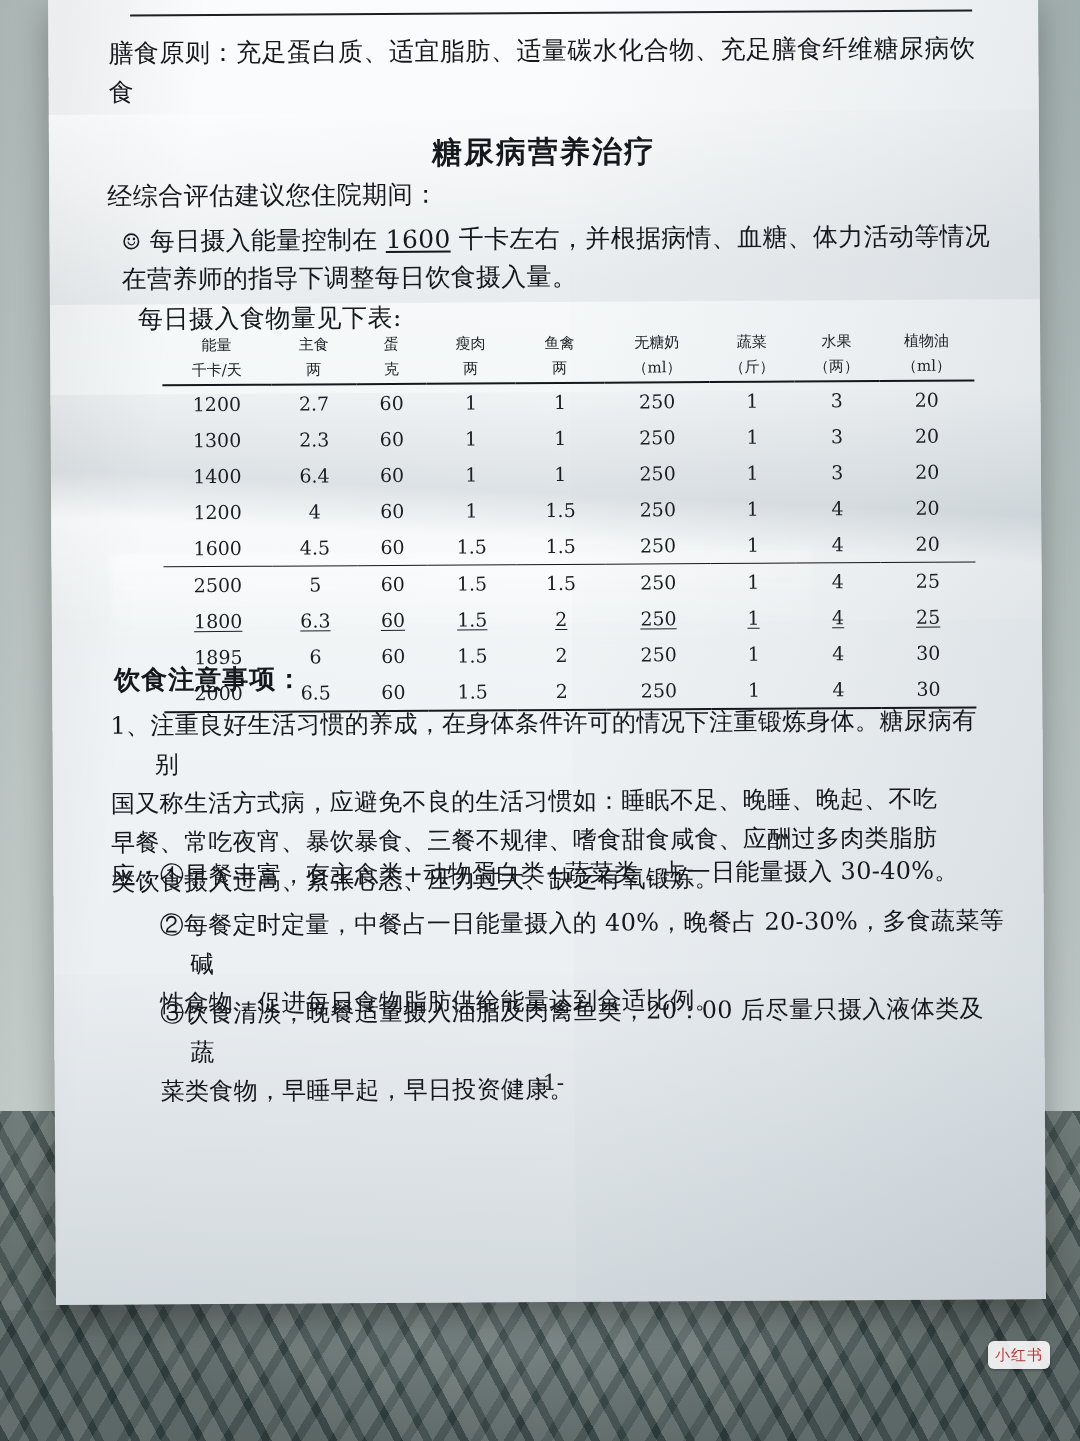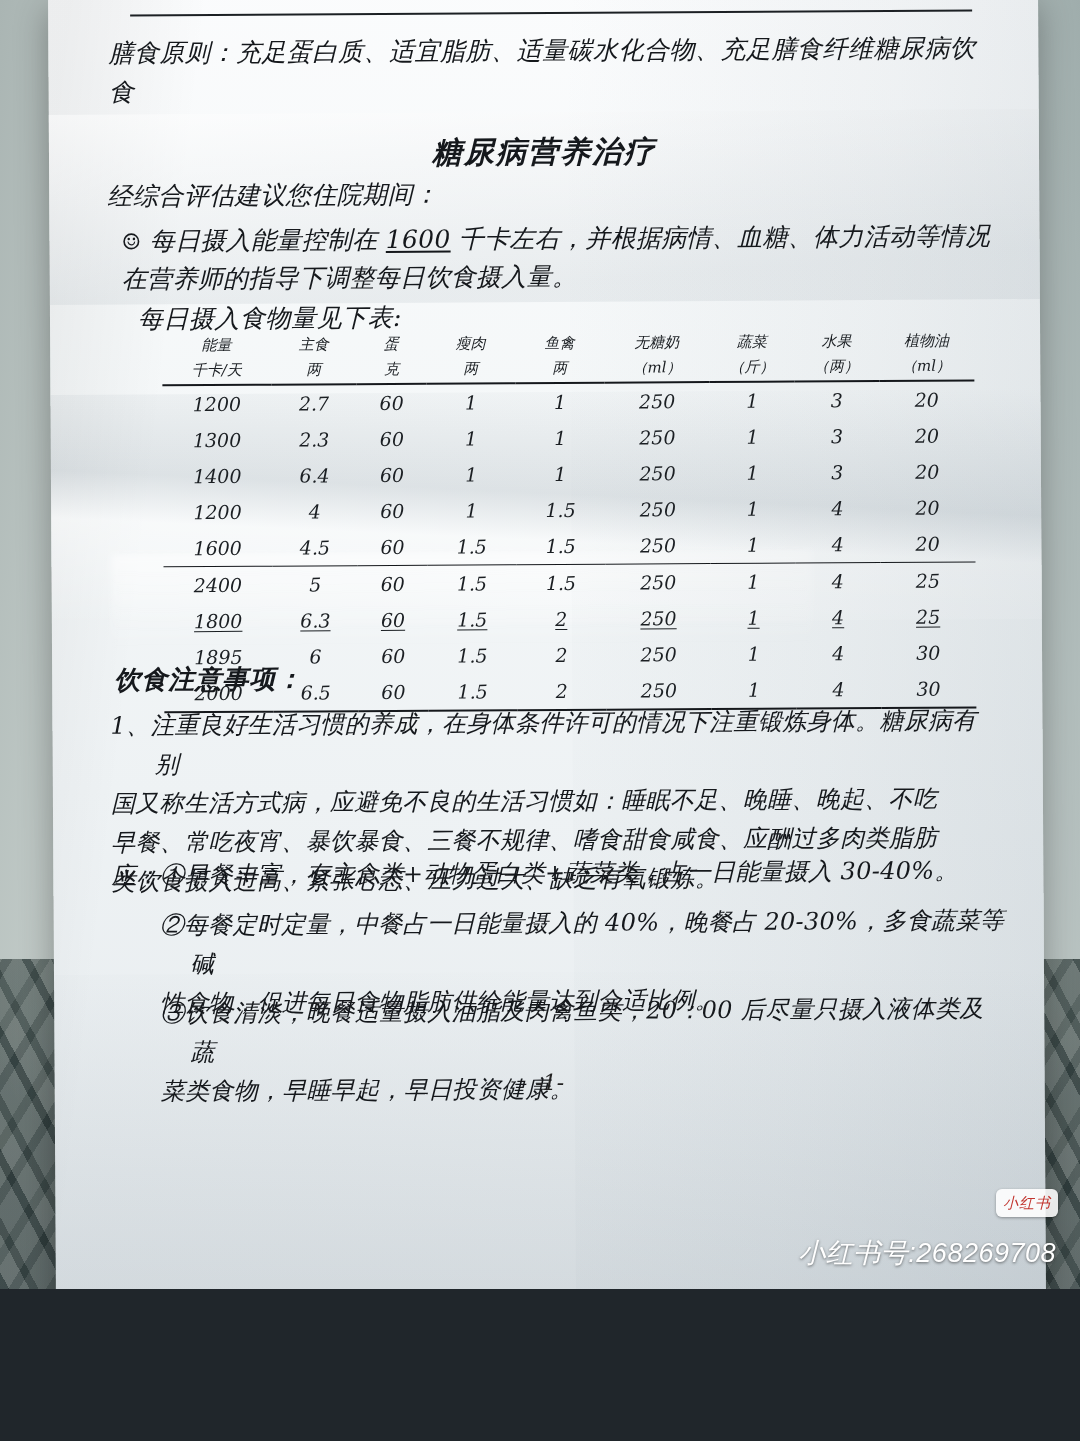--- a/index.html
+++ b/index.html
@@ -3,25 +3,24 @@
 <meta charset="utf-8">
 <style>
   html, body {
     margin: 0;
     padding: 0;
     background: #20262b;
   }
   #page {
     position: relative;
     width: 1080px;
-    height: 1289px;
+    height: 1441px;
     overflow: hidden;
     background: #cfd4d2;
     font-family: "DejaVu Serif", "Liberation Serif", serif;
-    font-style: italic;
   }
   
   .bg-floor {
     position: absolute;
     left: 0; top: 0;
     width: 1080px; height: 1441px;
     background:
       linear-gradient(178deg, #b9c3c0 0%, #8e9a98 40%, #6f7c7b 70%, #5d6a6a 100%);
   }
   .bg-rug {
@@ -220,21 +219,21 @@
     left: 0; top: 1078px;
     width: 990px;
     text-align: center;
     font-size: 22px;
     color: #222;
   }
 
   
   .wm-badge {
     position: absolute;
-    right: 22px; bottom: 72px;
+    right: 30px; bottom: 72px;
     width: 62px; height: 28px;
     border-radius: 6px;
     background: rgba(255,255,255,.88);
     color: #c2352f;
     font-size: 15px;
     font-family: "Liberation Sans", sans-serif;
     display: flex;
     align-items: center;
     justify-content: center;
     letter-spacing: 1px;
@@ -364,21 +363,21 @@
                 <td>4.5</td>
                 <td>60</td>
                 <td>1.5</td>
                 <td>1.5</td>
                 <td>250</td>
                 <td>1</td>
                 <td>4</td>
                 <td>20</td>
               </tr>
               <tr>
-                <td class="rule-mid">2400</td>
+                <td class="rule-mid">2500</td>
                 <td class="rule-mid">5</td>
                 <td class="rule-mid">60</td>
                 <td class="rule-mid">1.5</td>
                 <td class="rule-mid">1.5</td>
                 <td class="rule-mid">250</td>
                 <td class="rule-mid">1</td>
                 <td class="rule-mid">4</td>
                 <td class="rule-mid">25</td>
               </tr>
               <tr class="row-highlight">
@@ -439,14 +438,13 @@
       <div class="note note-3">
         <span class="line">③饮食清淡，晚餐适量摄入油脂及肉禽鱼类，20：00 后尽量只摄入液体类及蔬</span>
         <span class="line">菜类食物，早睡早起，早日投资健康。</span>
       </div>
 
       <div class="page-num">-1-</div>
     </div>
   </div>
 
   <div class="wm-badge">小红书</div>
-  <div class="wm-text">小红书号:268269708</div>
 </div>
 
 </body></html>

